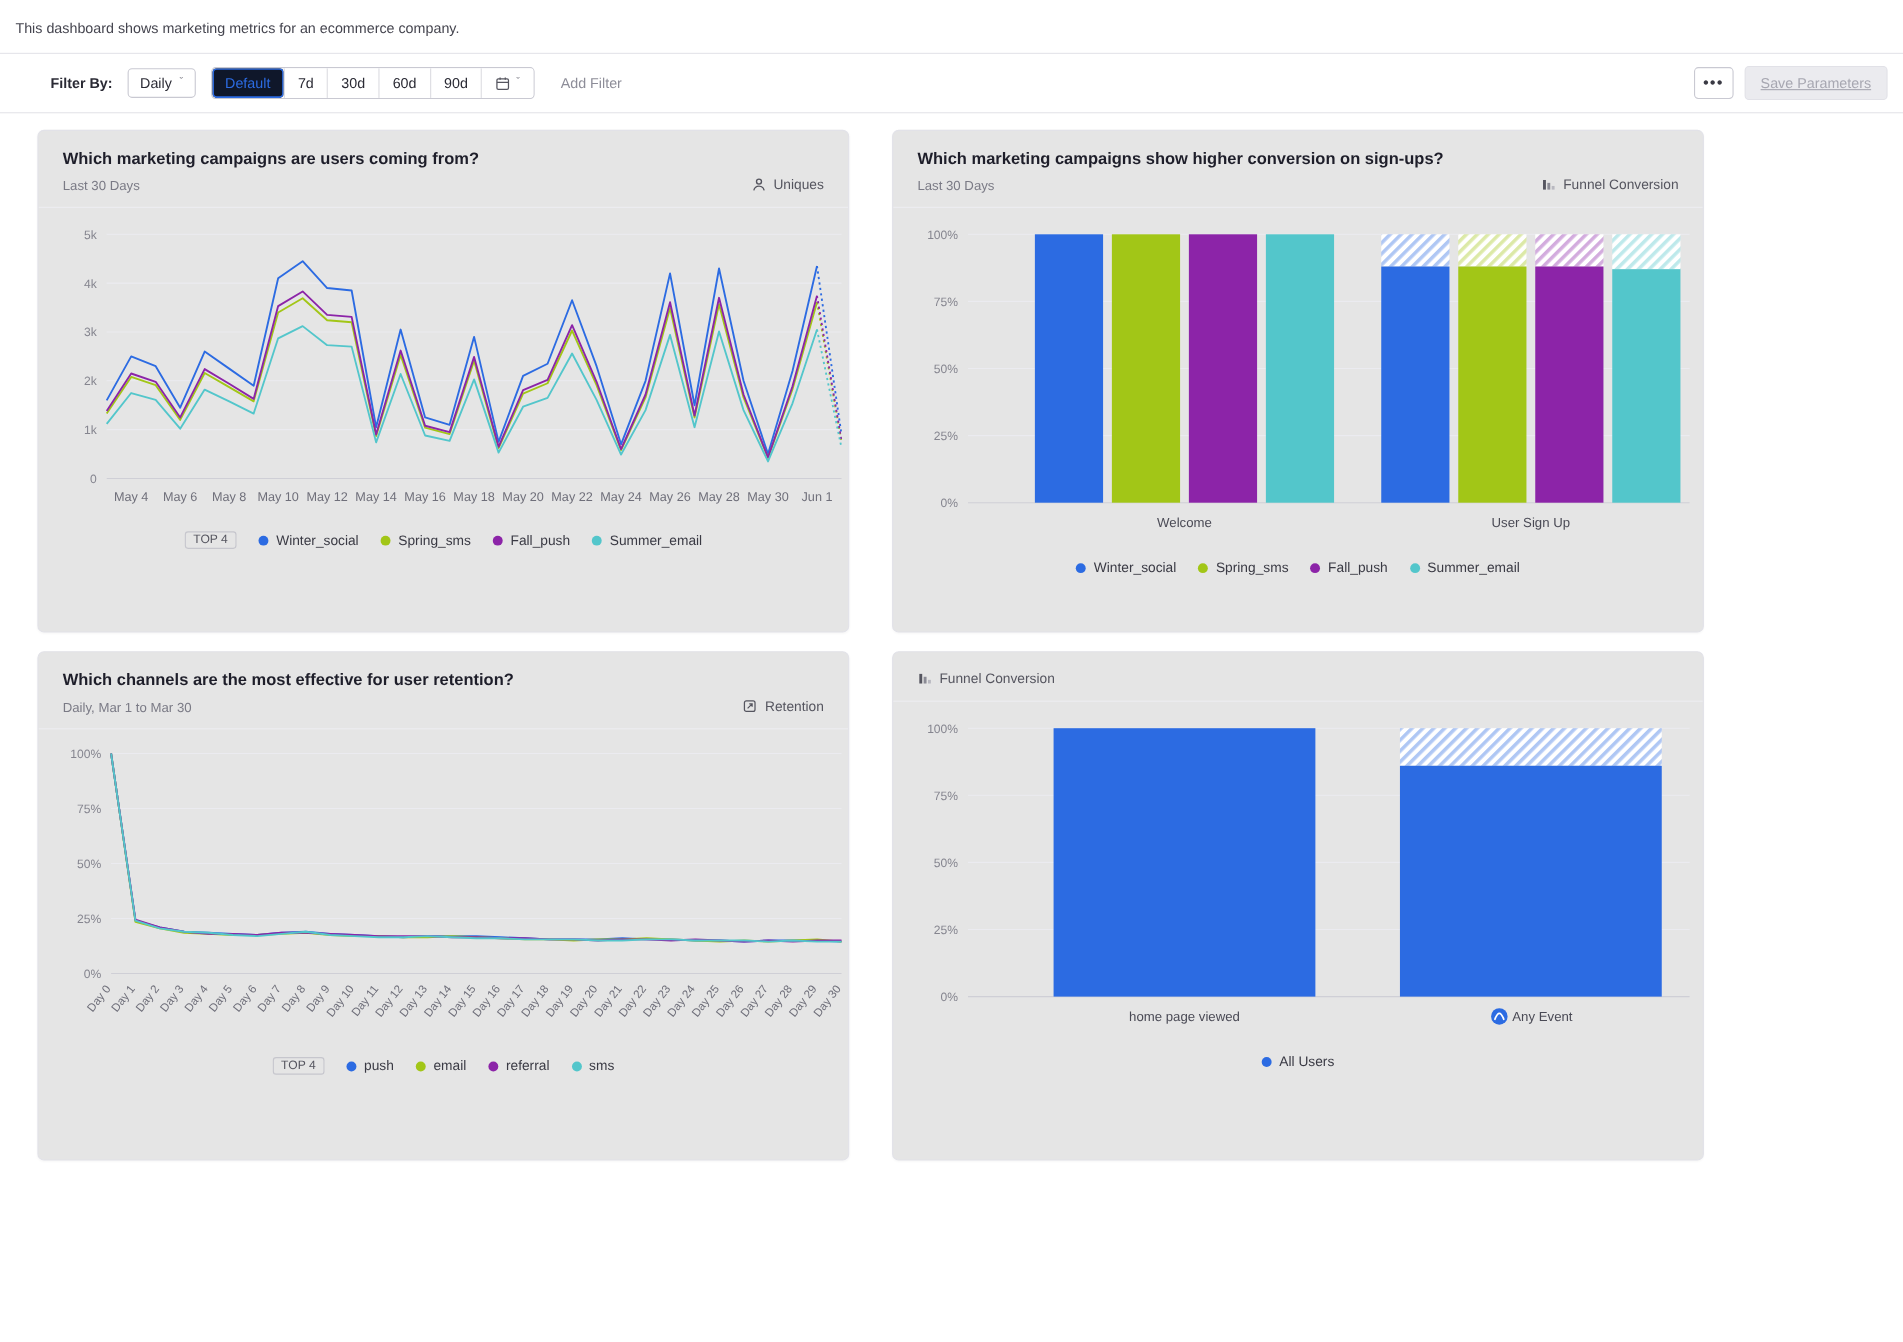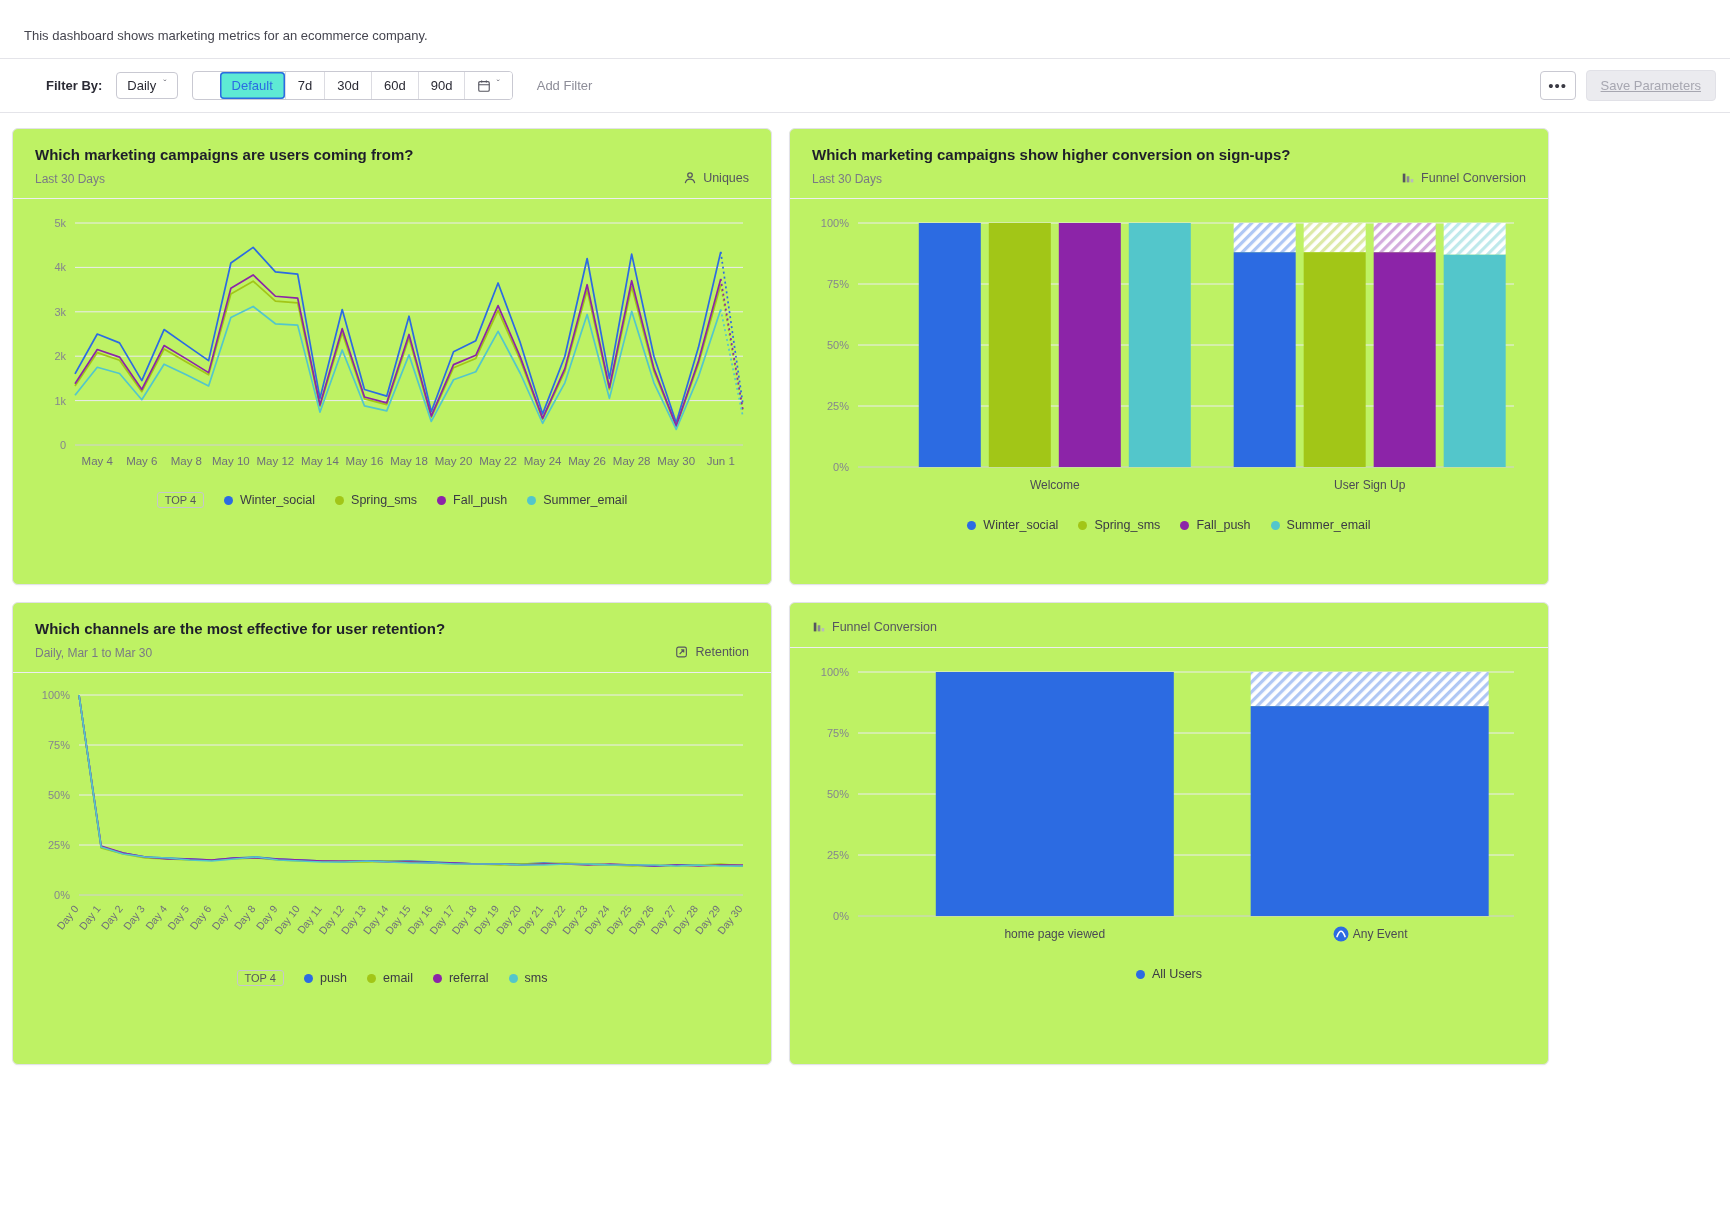--- a/index.html
+++ b/index.html
@@ -5,21 +5,21 @@
   * { box-sizing: border-box; }
   html,body { margin:0; padding:0; }
   body {
     width:1730px; height:1220px;
     background:#ffffff;
     font-family:"Liberation Sans", sans-serif;
     color:#1c1c28;
   }
   .page-header { padding:18px 14px 0 14px; }
   .page-title { font-size:29px; font-weight:700; margin:0 0 7px 0; letter-spacing:-0.3px; color:#17171f; }
-  .page-subtitle { font-size:13px; color:#45454f; margin:10px; }
+  .page-subtitle { font-size:13px; color:#45454f; margin:0; }
 
   .filter-bar {
     margin-top:15px;
     border-top:1px solid #e4e4e9; border-bottom:1px solid #e4e4e9;
     padding:11px 14px; display:flex; align-items:center; gap:14px;
   }
   .fb-label { font-size:13px; font-weight:700; color:#2a2a34;padding-left:32px; }
   .dropdown {
     display:inline-flex; align-items:center; gap:7px;
     border:1px solid #c9c9d2; border-radius:4px; background:#fff;
@@ -28,42 +28,42 @@
   }
   .caret { font-size:10px; color:#6d6d78; line-height:1; transform:translateY(-1px); }
   .segmented { display:inline-flex; border:1px solid #c9c9d2; border-radius:4px; overflow:hidden; background:#fff; }
   .seg-btn {
     padding:6px 12px; font-size:13px; color:#2a2a34; background:#fff; border:none;
     border-left:1px solid #dcdce2; cursor:pointer; font-family:inherit;
     display:inline-flex; align-items:center; gap:5px;
   }
   .seg-btn:first-child { border-left:none; }
   .seg-btn.active {
-    color:#2c6be2; background:#5eead4;
-    box-shadow: inset 0 0 0 1.5px #2c6be2; border-radius:4px;margin-left:27px;
+    color:#2c6be2; background:#0f172a;
+    box-shadow: inset 0 0 0 1.5px #2c6be2; border-radius:4px;
   }
   .add-filter { background:none; border:none; font-size:13px; color:#8d8d98; cursor:pointer; font-family:inherit; margin-left:4px; }
   .fb-right { margin-left:auto; display:flex; gap:10px; align-items:center; }
   .more-btn {
     border:1px solid #c9c9d2; background:#fff; border-radius:4px;
     width:36px; height:29px; font-size:15px; color:#3a3a44; cursor:pointer; line-height:1;
     font-family:inherit; letter-spacing:1px;
   }
   .save-btn {
     border:1px solid #e1e1e7; background:#ebebef; color:#a7a7b1;
     border-radius:4px; padding:7px 14px; font-size:13px; font-family:inherit;text-decoration:underline;
   }
 
   .grid {
     display:grid; grid-template-columns:760px 760px; grid-template-rows:457px 463px;
     gap:17px; margin:15px 0 0 12px;
   }
   .panel {
-    border:1px solid #e2e2e8; border-radius:6px; background:#bef264;
-    box-shadow:0 1px 2px rgba(20,20,40,0.03); overflow:hidden;
+    border:1px solid #e2e2e8; border-radius:6px; background:#e5e5e5;
+    box-shadow:0 1px 2px rgba(20,20,40,0.03); overflow:hidden;margin-left:22px;
   }
   .panel-head {
     display:flex; justify-content:space-between; align-items:flex-end;
     padding:17px 22px 12px 22px; border-bottom:1px solid #ededf1;
   }
   .panel-title { font-size:15px; font-weight:700; color:#1e1e2a; margin:0 0 9px 0; }
   .panel-sub { font-size:12px; color:#7a7a85; }
   .mode { display:flex; align-items:center; gap:6px; font-size:12.5px; color:#55555f; margin-bottom:1px; }
   .chart-wrap { padding:16px 22px 0 22px; }
 

